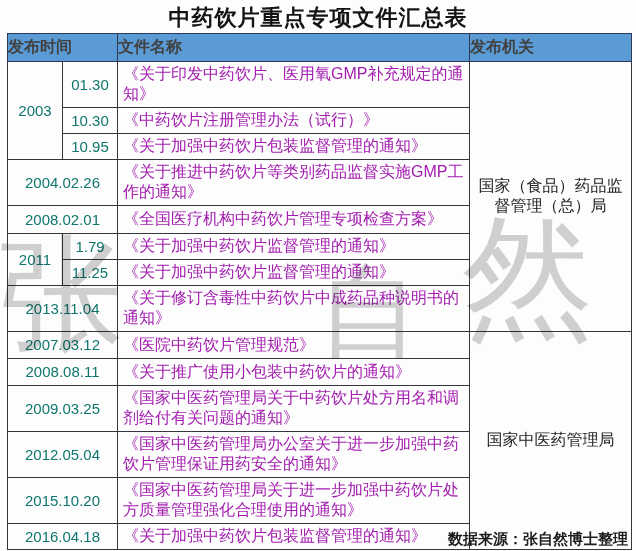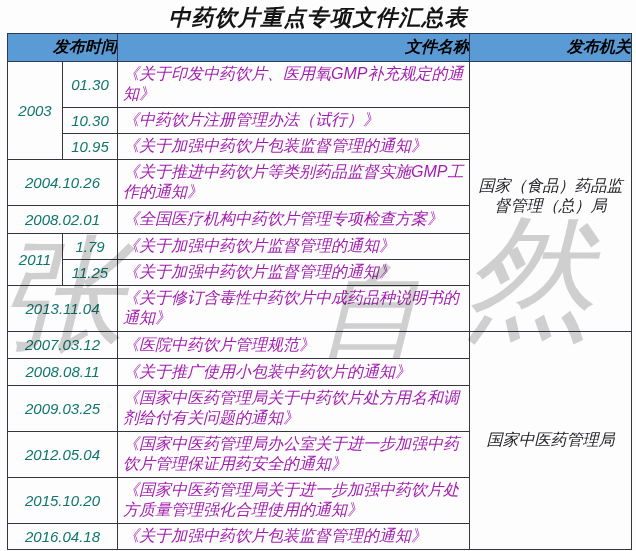--- a/index.html
+++ b/index.html
@@ -5,21 +5,20 @@
   * { margin: 0; padding: 0; box-sizing: border-box; }
   html, body { background: #ffffff; }
   .page {
     position: relative;
     width: 636px;
     height: 551px;
     background: #fdfdfd;
     font-family: "Liberation Sans", "DejaVu Sans", sans-serif;
     color: #26262a;
     overflow: hidden;
-    font-style: italic;
   }
   .page-title {
     position: absolute;
     top: 3px; left: 0;
     width: 636px;
     text-align: center;
     font-size: 22px;
     font-weight: bold;
     color: #141414;
     letter-spacing: 1px;
@@ -31,25 +30,25 @@
     border-collapse: collapse;
     table-layout: fixed;
   }
   .doc-table td, .doc-table th {
     border: 1.6px solid #35353d;
     vertical-align: middle;
     overflow: hidden;
   }
   .doc-table th {
     background: #5b9bd5;
-    color: #000000;
+    color: #404040;
     font-size: 16px;
     font-weight: bold;
     height: 28px;
-    text-align: right;
+    text-align: left;
     border-color: #2e3a55;
   }
   td.year-cell, td.month-cell, td.date-cell {
     font-size: 15px;
     text-align: center;
     color: #0f766e;
     white-space: nowrap;
   }
   td.doc-title-cell {
     font-size: 16px;
@@ -119,21 +118,21 @@
     </tr>
     <tr style="height:26px">
       <td class="month-cell">10.30</td>
       <td class="doc-title-cell">《中药饮片注册管理办法（试行）》</td>
     </tr>
     <tr style="height:26px">
       <td class="month-cell">10.95</td>
       <td class="doc-title-cell">《关于加强中药饮片包装监督管理的通知》</td>
     </tr>
     <tr style="height:45px">
-      <td class="date-cell" colspan="2">2004.10.26</td>
+      <td class="date-cell" colspan="2">2004.02.26</td>
       <td class="doc-title-cell">《关于推进中药饮片等类别药品监督实施GMP工作的通知》</td>
     </tr>
     <tr style="height:28px">
       <td class="date-cell" colspan="2">2008.02.01</td>
       <td class="doc-title-cell">《全国医疗机构中药饮片管理专项检查方案》</td>
     </tr>
     <tr style="height:26px">
       <td class="year-cell" rowspan="2">2011</td>
       <td class="month-cell">1.79</td>
       <td class="doc-title-cell">《关于加强中药饮片监督管理的通知》</td>
@@ -174,14 +173,15 @@
     </tr>
   </tbody>
     </table>
 
   <div class="watermark">
     <span class="wm-1">张</span>
     <span class="wm-2">自</span>
     <span class="wm-3">然</span>
   </div>
 
+  <div class="source-note">数据来源：张自然博士整理</div>
 
 </div>
 
 </body></html>

